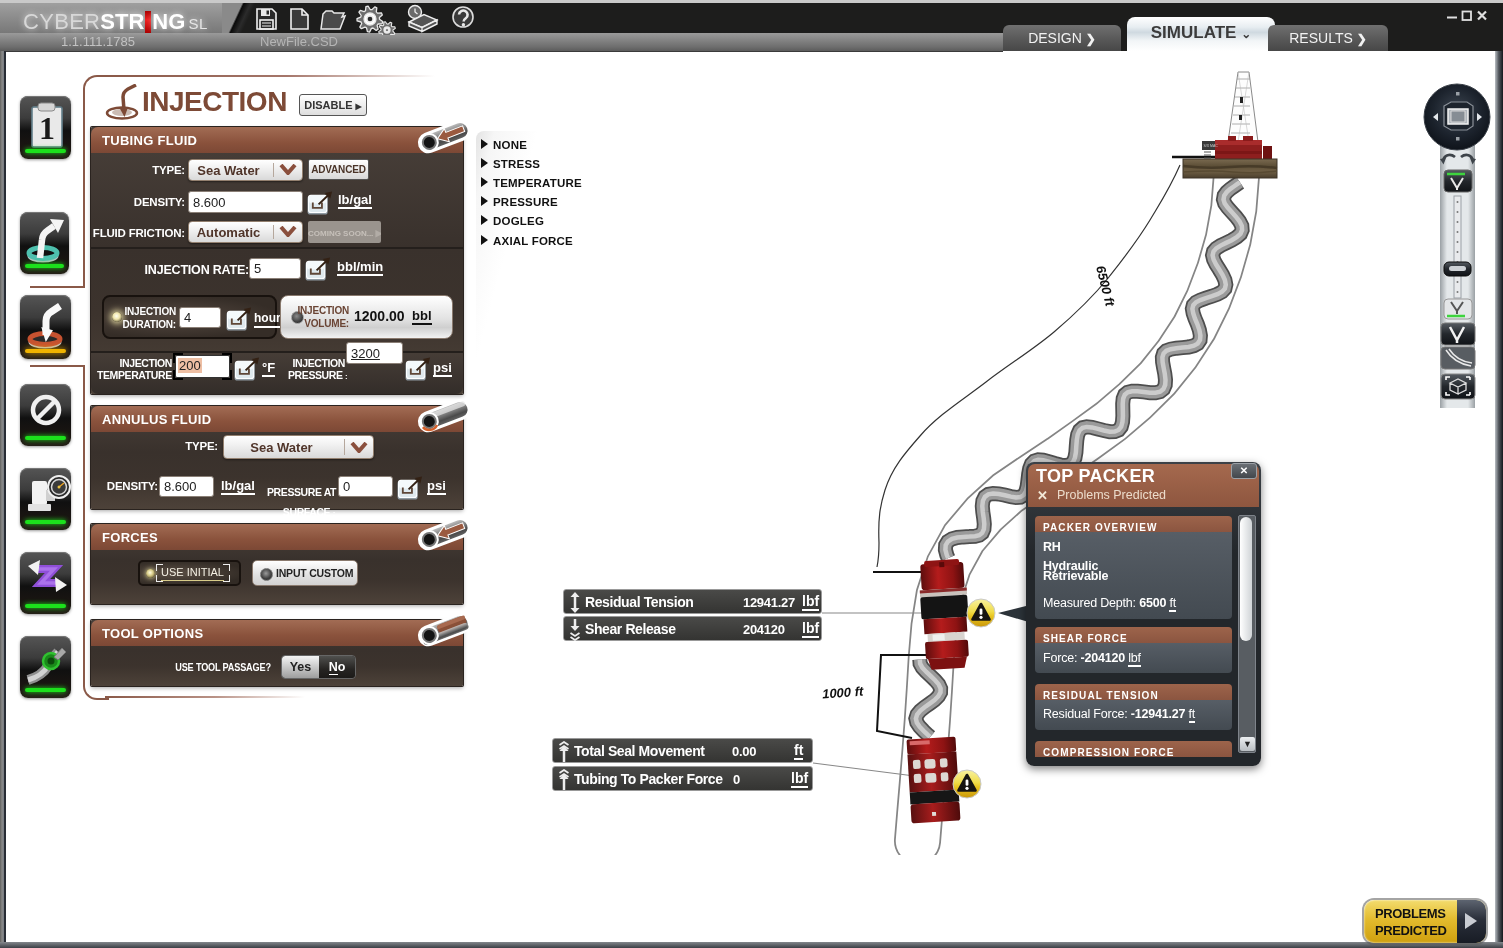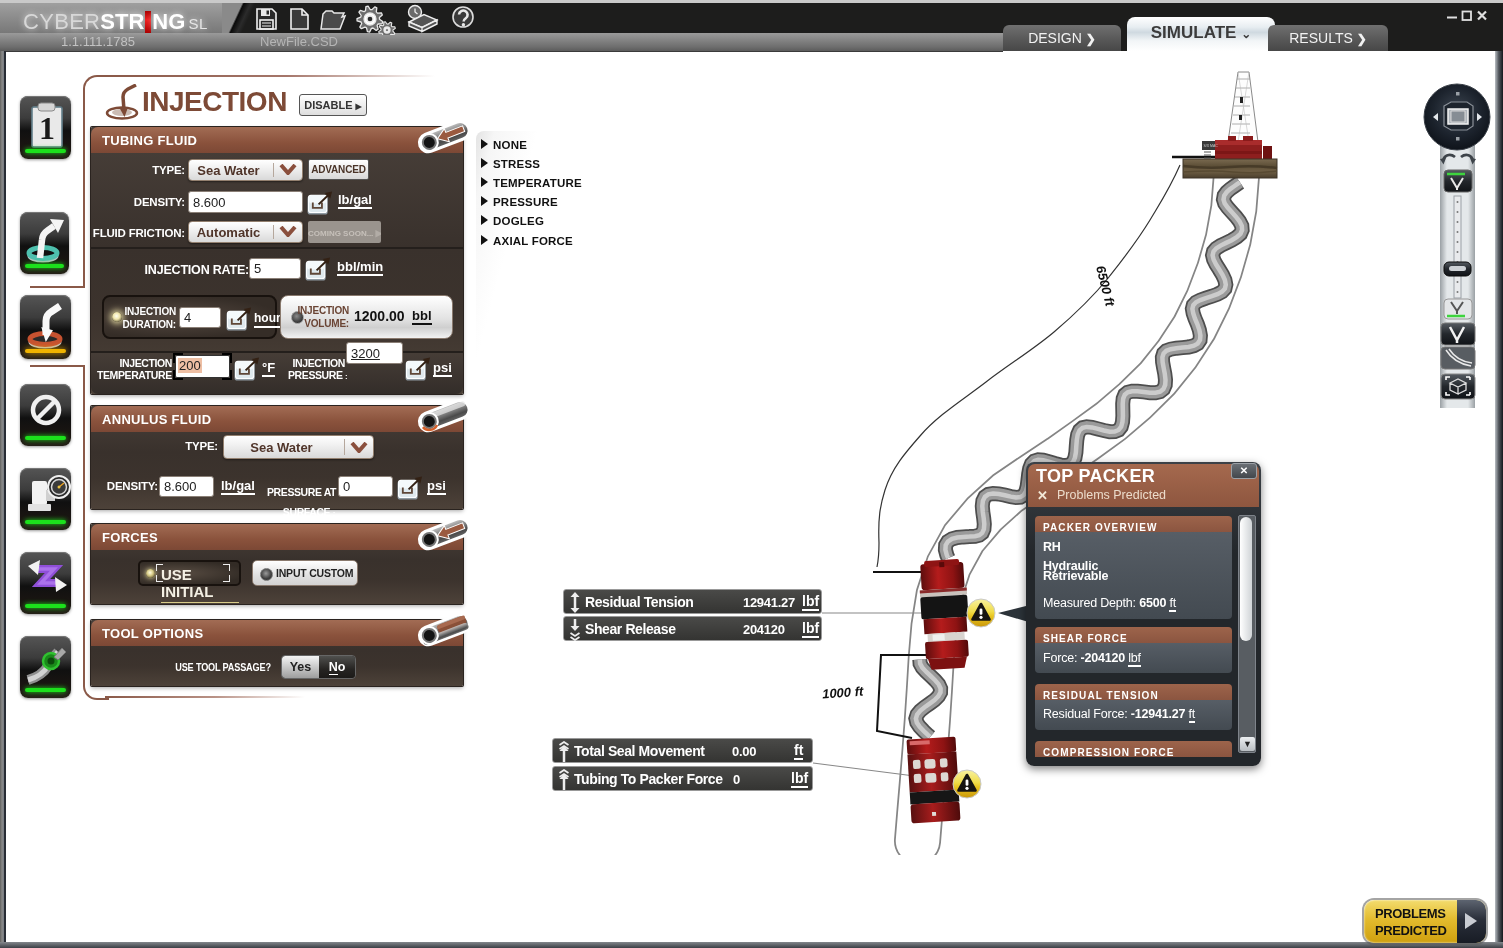--- a/index.html
+++ b/index.html
@@ -379,21 +379,21 @@
         <use href="#pipeP"></use>
       </svg>
   </div>
 
   <div class="abs panel" id="pFor" style="top:524px;height:80px;">
     <div class="phead">
         <span>FORCES</span>
       </div>
     <div class="abs" style="left:47px;top:36px;width:103px;height:26px;border-radius:5px;background:radial-gradient(ellipse at 35% 50%,#5a4e44,#322b25 80%);border:2px solid #18120e;box-sizing:border-box;">
       <div style="position:absolute;left:6px;top:7px;width:9px;height:9px;border-radius:50%;background:radial-gradient(circle at 45% 40%,#fffce0,#d8cc88 40%,#6a5f3a 80%);box-shadow:0 0 5px #e8e0a0;"></div>
-      <div style="position:absolute;left:21px;top:4px;font-size:15px;font-weight:bold;color:#f4f0e4;border-bottom:1.5px solid #d8cc88;padding-bottom:1.5px;">USE INITIAL</div>
+      <div style="position:absolute;left:21px;top:4px;font-size:11px;font-weight:normal;color:#f4f0e4;border-bottom:1.5px solid #d8cc88;padding-bottom:1.5px;">USE INITIAL</div>
       <div style="position:absolute;left:16px;top:2px;width:6px;height:6px;border-left:1.5px solid #eee;border-top:1.5px solid #eee;"></div>
       <div style="position:absolute;right:9px;top:2px;width:6px;height:6px;border-right:1.5px solid #eee;border-top:1.5px solid #eee;"></div>
       <div style="position:absolute;left:16px;bottom:2px;width:6px;height:6px;border-left:1.5px solid #eee;border-bottom:1.5px solid #eee;"></div>
       <div style="position:absolute;right:9px;bottom:2px;width:6px;height:6px;border-right:1.5px solid #eee;border-bottom:1.5px solid #eee;"></div>
     </div>
     <div class="abs" style="left:161px;top:36px;width:106px;height:26px;border-radius:5px;background:linear-gradient(#ffffff,#e0e0e0 60%,#d2d2d2);border:1px solid #8a7a6e;box-sizing:border-box;">
       <div style="position:absolute;left:7px;top:7px;width:11px;height:11px;border-radius:50%;background:radial-gradient(circle at 45% 40%,#9a9a9a,#3d3d3d 60%);border:1px solid #777;"></div>
       <div style="position:absolute;left:23px;top:6px;font-size:10.5px;font-weight:bold;color:#222;white-space:nowrap;letter-spacing:-0.2px;">INPUT CUSTOM</div>
     </div>
     <svg class="abs" style="right:-10px;top:-16px;" width="64" height="46" viewBox="0 0 64 46">

